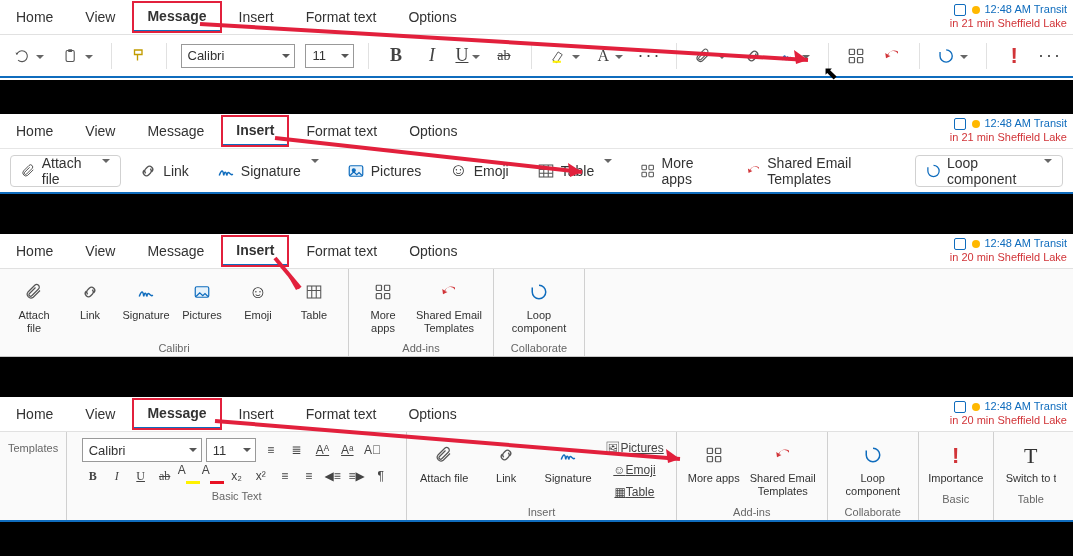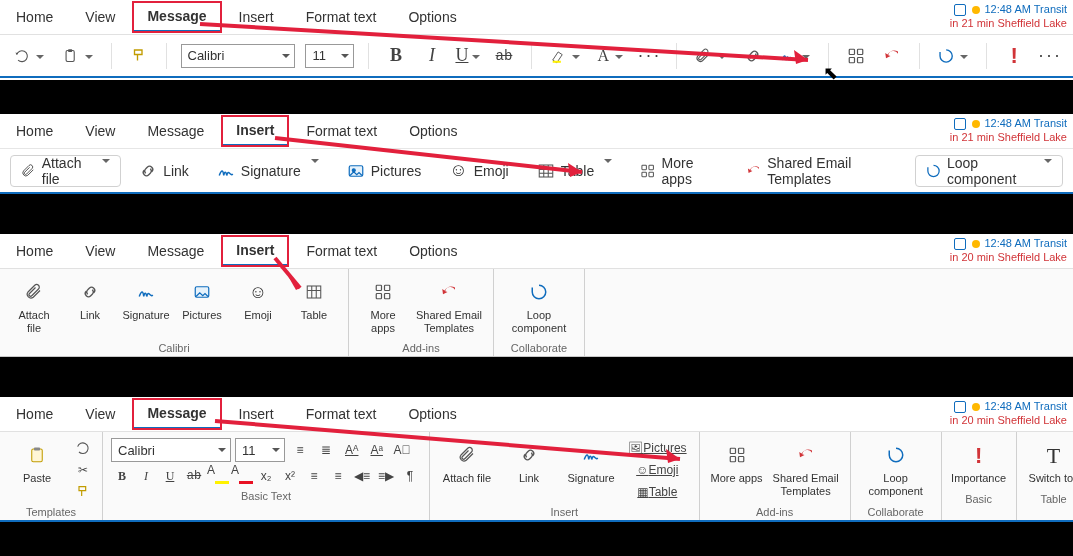--- a/index.html
+++ b/index.html
@@ -74,21 +74,21 @@
   }
   .fontsel { width:120px;}
   .sizesel { width:50px;}
   .fontsel::after, .sizesel::after {
     content:""; position:absolute; right:4px; top:9px;
     border:4px solid transparent; border-top-color:#555;
   }
   .bold { font-weight:700; font-family:"Times New Roman",serif; font-size:18px;}
   .ital { font-style:italic; font-family:"Times New Roman",serif; font-size:18px;}
   .under { text-decoration:underline; font-family:"Times New Roman",serif; font-size:18px;}
-  .strike { text-decoration:line-through; font-family:Liberation Mono, monospace;}
+  .strike { text-decoration:line-through; font-family:Liberation Serif, serif;}
   .dots { font-size:18px; letter-spacing:2px;}
   .arrow {
     stroke:#e2203c; stroke-width:4; fill:none;
   }
   .arrowhead { fill:#e2203c;}
   .svgoverlay { position:absolute; left:0; top:0; pointer-events:none; }
   
   .insertrow {
       display:flex; align-items:center; height:46px;
       border-top:1px solid #e6e6e6;
@@ -484,44 +484,20 @@
           <span class="cal"></span>
           <span class="dot"></span>
           <span>12:48 AM Transit</span>
         </div>
       <div class="row2">in 20 min Sheffield Lake</div>
     </div>
   </div>
   <div class="classic">
 
     <div class="group">
-      <div class="buttons">
-        <div class="vbtn">
-            <div class="ic">
-              <svg class="ico" viewBox="0 0 24 24">
-                <rect x="5" y="4" width="14" height="17" rx="2" fill="#fff6d6" stroke="#c19c00" stroke-width="1.4"></rect>
-                <rect x="8" y="2" width="8" height="4" rx="1" fill="#888"></rect>
-              </svg>
-            </div>
-            <span>Paste</span>
-          </div>
-        <div style="display:flex;flex-direction:column;gap:2px;margin-left:2px;">
-          <div class="mini">
-              <svg width="16" height="16" viewBox="0 0 24 24">
-                <path d="M4 10a8 8 0 1 1 2 8" fill="none" stroke="#555" stroke-width="1.6"></path>
-              </svg>
-            </div>
-          <div class="mini">✂</div>
-          <div class="mini">
-              <svg width="16" height="16" viewBox="0 0 24 24">
-                <path d="M6 4h10v6H6z M10 10v8" fill="none" stroke="#c19c00" stroke-width="1.8"></path>
-              </svg>
-            </div>
-        </div>
-      </div>
       <div class="grouplabel">Templates</div>
     </div>
 
     <div class="group v4group-basictext" style="width:340px">
       <div style="display:flex;flex-direction:column;">
         <div class="fontrow">
           <div class="fontsel">
               <span>Calibri</span>
             </div>
           <div class="sizesel">

